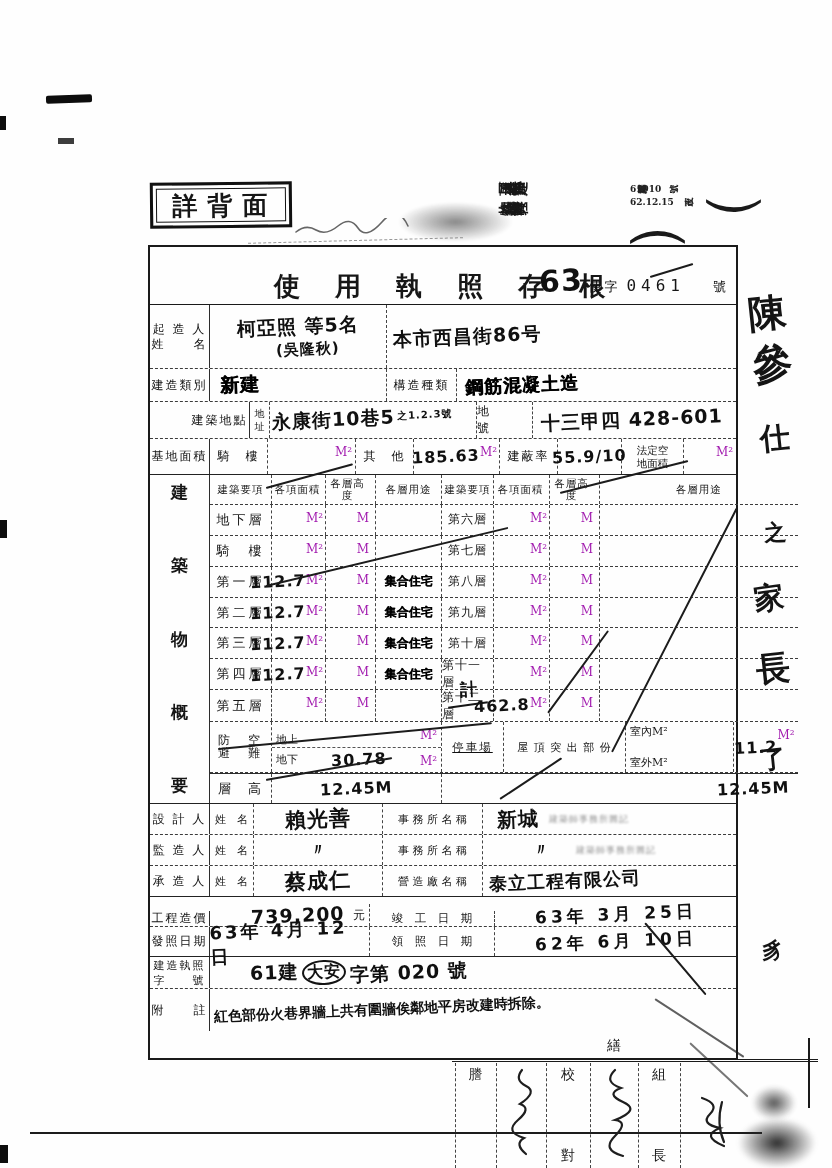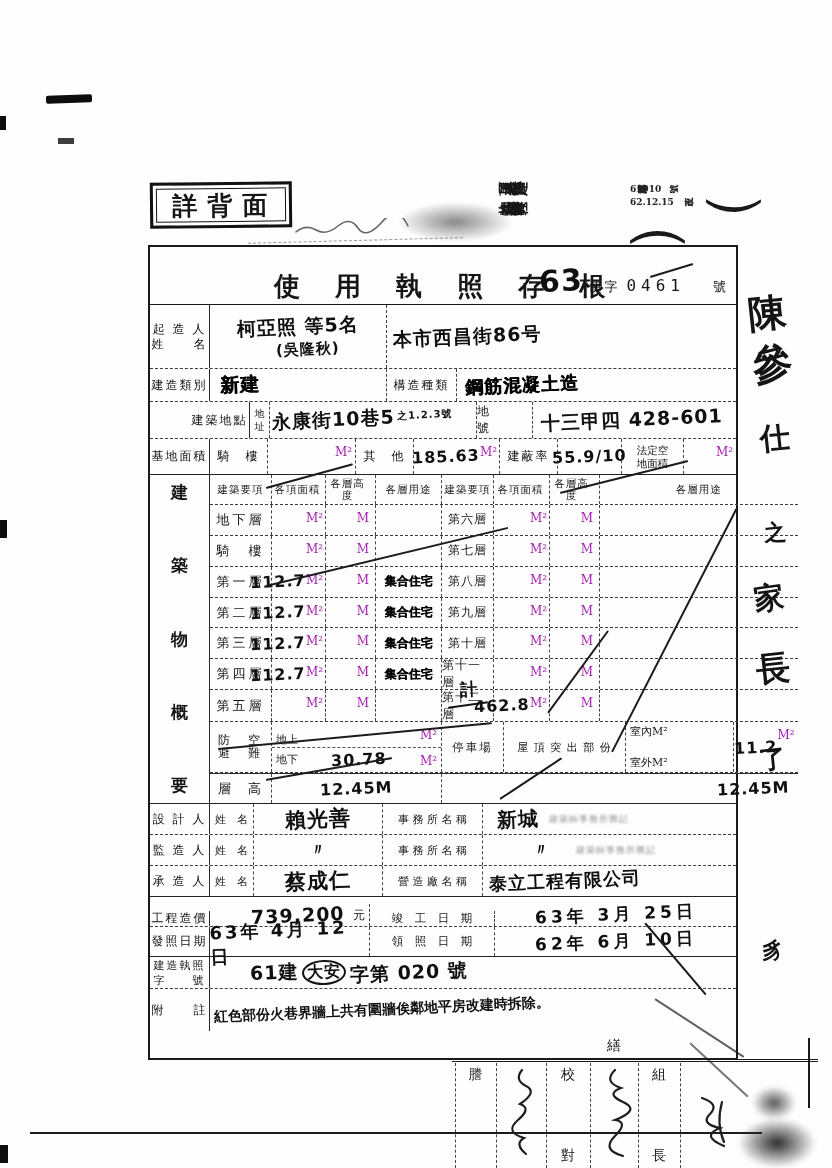--- a/index.html
+++ b/index.html
@@ -379,21 +379,21 @@
               <span class="cellnote">地上</span>
                 <span class="u">M²</span>
             </div>
             <div style="flex:1;display:flex;align-items:center;justify-content:space-between;padding:0 4px;">
               <span class="cellnote">地下</span>
               <span class="hw num">30.78</span>
               <span class="u">M²</span>
             </div>
           </div>
           <div class="c" style="width:62px;">
-            <span class="lbl" style="font-size:11.5px;">停車場</span>
+            <span class="lbl" style="font-size:11.5px;text-decoration:underline;">停車場</span>
           </div>
           <div class="c" style="width:122px;font-size:11px;letter-spacing:1px;">
             <span>屋 頂 突 出 部 份</span>
           </div>
           <div class="c inout" style="width:108px;">
             <span class="cellnote">室內M²</span>
             <span class="cellnote">室外M²</span>
           </div>
           <div class="c" style="flex:1;justify-content:flex-end;padding-right:3px;">
             <span class="hw num">11.2</span>

